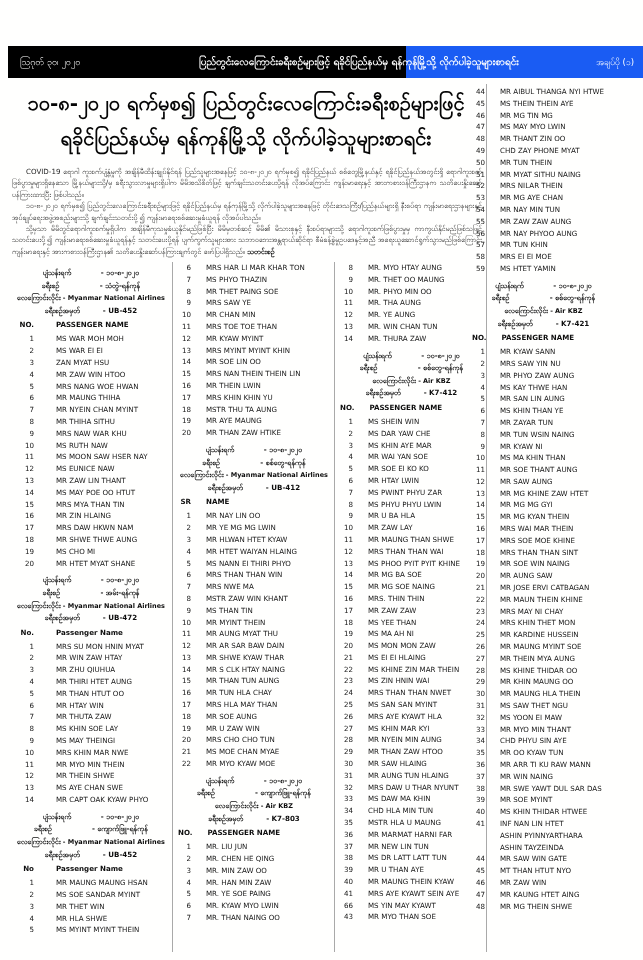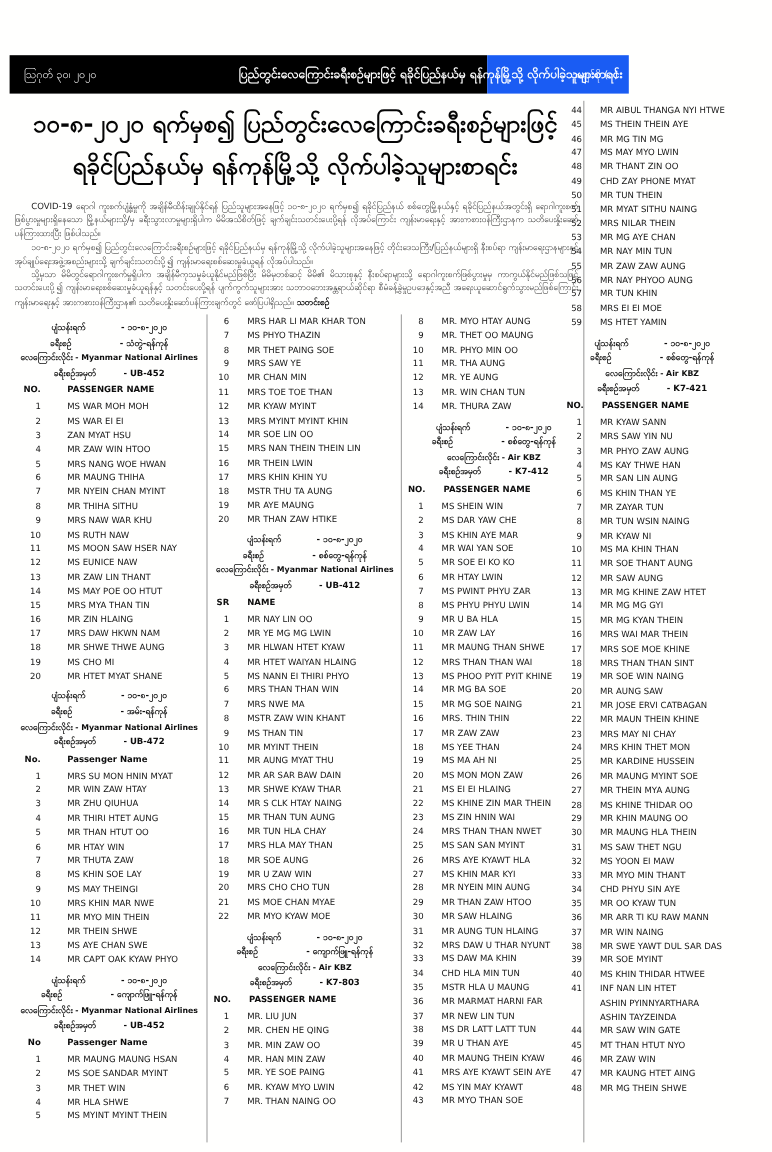--- a/index.html
+++ b/index.html
@@ -1,19 +1,19 @@
 <!DOCTYPE html>
 <html><head>
 <meta charset="utf-8">
 <style>
   html,body{margin:0;padding:0;background:#e8e8e8;}
   .page{position:relative;width:643px;height:960px;background:#fffffe;
         font-family:"DejaVu Sans","Liberation Sans",sans-serif;overflow:hidden;margin:0 auto;}
   
-  .topbar{position:absolute;left:8px;top:46px;width:516px;height:32px;display:flex;}
+  .topbar{position:absolute;left:8px;top:46px;width:635px;height:32px;display:flex;}
   .topbar-black{background:#000;flex:0 0 398px;}
   .topbar-blue{background:#1a5cf3;flex:1;}
   .topbar-date{position:absolute;left:12px;top:10px;color:#fff;font-size:9px;white-space:nowrap;}
   .topbar-title{position:absolute;left:170px;top:9px;color:#fff;font-weight:bold;font-size:10px;white-space:nowrap;z-index:2;padding-left:21px;}
   .topbar-issue{position:absolute;right:9px;top:11px;color:#fff;font-size:8.5px;white-space:nowrap;}
   
   .headline{position:absolute;left:10px;top:86px;width:472px;text-align:center;
             font-weight:bold;font-size:20px;line-height:35px;color:#050505;}
   .intro{position:absolute;left:12px;top:166px;width:470px;font-size:7.1px;line-height:11.4px;
          text-align:justify;color:#1f1f1f;}
@@ -721,21 +721,21 @@
       </div>
       <div class="prow">
         <span class="num">40</span>
         <span class="name">MR MAUNG THEIN KYAW</span>
       </div>
       <div class="prow">
         <span class="num">41</span>
         <span class="name">MRS AYE KYAWT SEIN AYE</span>
       </div>
       <div class="prow">
-        <span class="num">42</span>
+        <span class="num">66</span>
         <span class="name">MS YIN MAY KYAWT</span>
       </div>
       <div class="prow">
         <span class="num">43</span>
         <span class="name">MR MYO THAN SOE</span>
       </div>
     </div>
   <div class="col" id="c3">
       <div class="prow">
         <span class="num">44</span>

